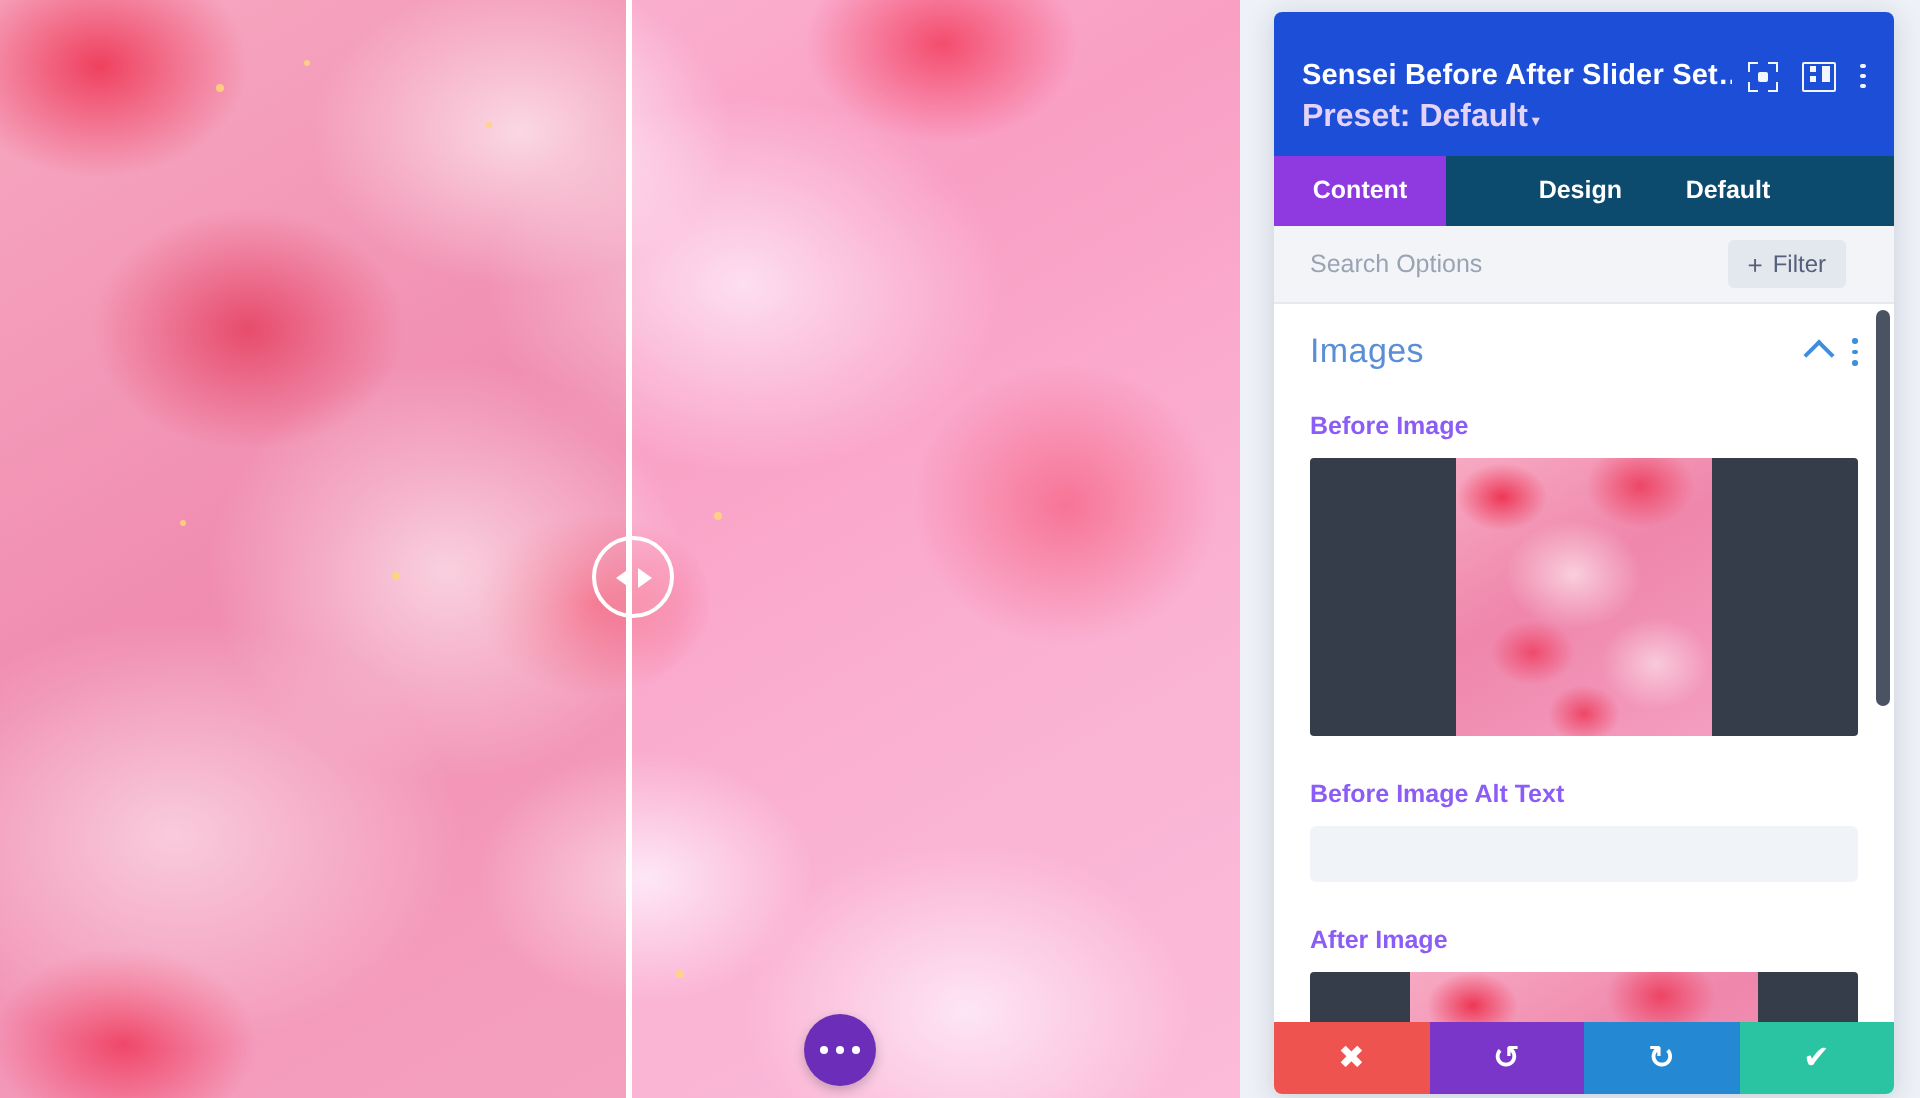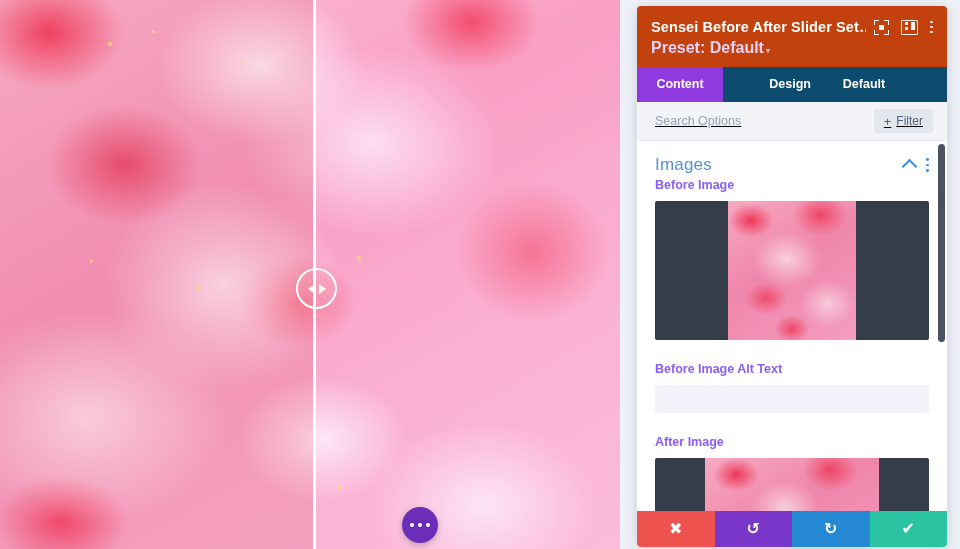--- a/index.html
+++ b/index.html
@@ -68,21 +68,21 @@
 
   
   #settings-panel{
     position:absolute;left:637px;top:6px;width:310px;height:541px;
     background:#ffffff;border-radius:4px;overflow:hidden;
     box-shadow:0 2px 14px rgba(40,50,80,.18);
     display:flex;flex-direction:column;
   }
 
   .panel-header{
-    background:#c2410c;padding:13px 14px 10px 14px;position:relative;flex:0 0 auto;
+    background:#1d4ed8;padding:24px 14px 10px 14px;position:relative;flex:0 0 auto;
   }
   .panel-title-row{display:flex;align-items:center;}
   .panel-title{
     color:#ffffff;font-size:14.5px;font-weight:700;letter-spacing:.1px;
     white-space:nowrap;overflow:hidden;flex:1 1 auto;
   }
   .hdr-icons{display:flex;align-items:center;gap:12px;margin-left:8px;}
   .hdr-ico{opacity:.95;cursor:pointer;display:flex;align-items:center;justify-content:center;}
   .ico-focus{width:15px;height:15px;position:relative;}
   .ico-focus b{position:absolute;width:5px;height:5px;background:#fff;left:5px;top:5px;border-radius:1px;}
@@ -106,40 +106,40 @@
     padding:10px 0 11px 0;font-size:12.5px;font-weight:700;color:#ffffff;
     text-align:center;cursor:pointer;
   }
   .tab.t1{width:86px;}
   .tab.t2{width:88px;text-align:right;}
   .tab.t3{width:106px;}
   .tab.active{background:#8f3ae0;}
 
   .search-row{
     display:flex;align-items:center;background:#f2f4f8;
-    padding:7px 14px 7px 16px;border-bottom:1px solid #e6e9f0;flex:0 0 auto;text-decoration:underline;
+    padding:7px 24px 7px 16px;border-bottom:1px solid #e6e9f0;flex:0 0 auto;
   }
   .search-input{
     flex:1 1 auto;border:0;outline:0;background:transparent;
     font-family:"Liberation Sans",sans-serif;font-size:12.5px;color:#4a5569;
   }
   .search-input::placeholder{color:#9aa3b3;}
   .filter-btn{
     background:#e3e7ee;border:0;border-radius:3px;padding:5px 10px;
     font-family:"Liberation Sans",sans-serif;font-size:12px;color:#55607a;
     cursor:pointer;display:flex;align-items:center;gap:5px;
   }
   .filter-btn .pl{font-size:13px;line-height:1;}
 
   .panel-body{
     flex:1 1 auto;position:relative;overflow:hidden;background:#ffffff;
   }
   .body-inner{padding:14px 18px 0 18px;}
 
-  .section-head{display:flex;align-items:center;margin-bottom:3px;}
+  .section-head{display:flex;align-items:center;margin-bottom:20px;}
   .section-title{
     flex:1 1 auto;color:#5a8fd6;font-size:17px;font-weight:400;letter-spacing:.2px;
   }
   .sec-icons{display:flex;align-items:center;gap:11px;}
   .chev-up{
     width:9px;height:9px;border-left:2px solid #3f8ede;border-top:2px solid #3f8ede;
     transform:rotate(45deg);margin-top:3px;cursor:pointer;
   }
   .sec-kebab{display:flex;flex-direction:column;gap:2.5px;align-items:center;cursor:pointer;}
   .sec-kebab s{width:2.8px;height:2.8px;border-radius:50%;background:#3f8ede;display:block;}

